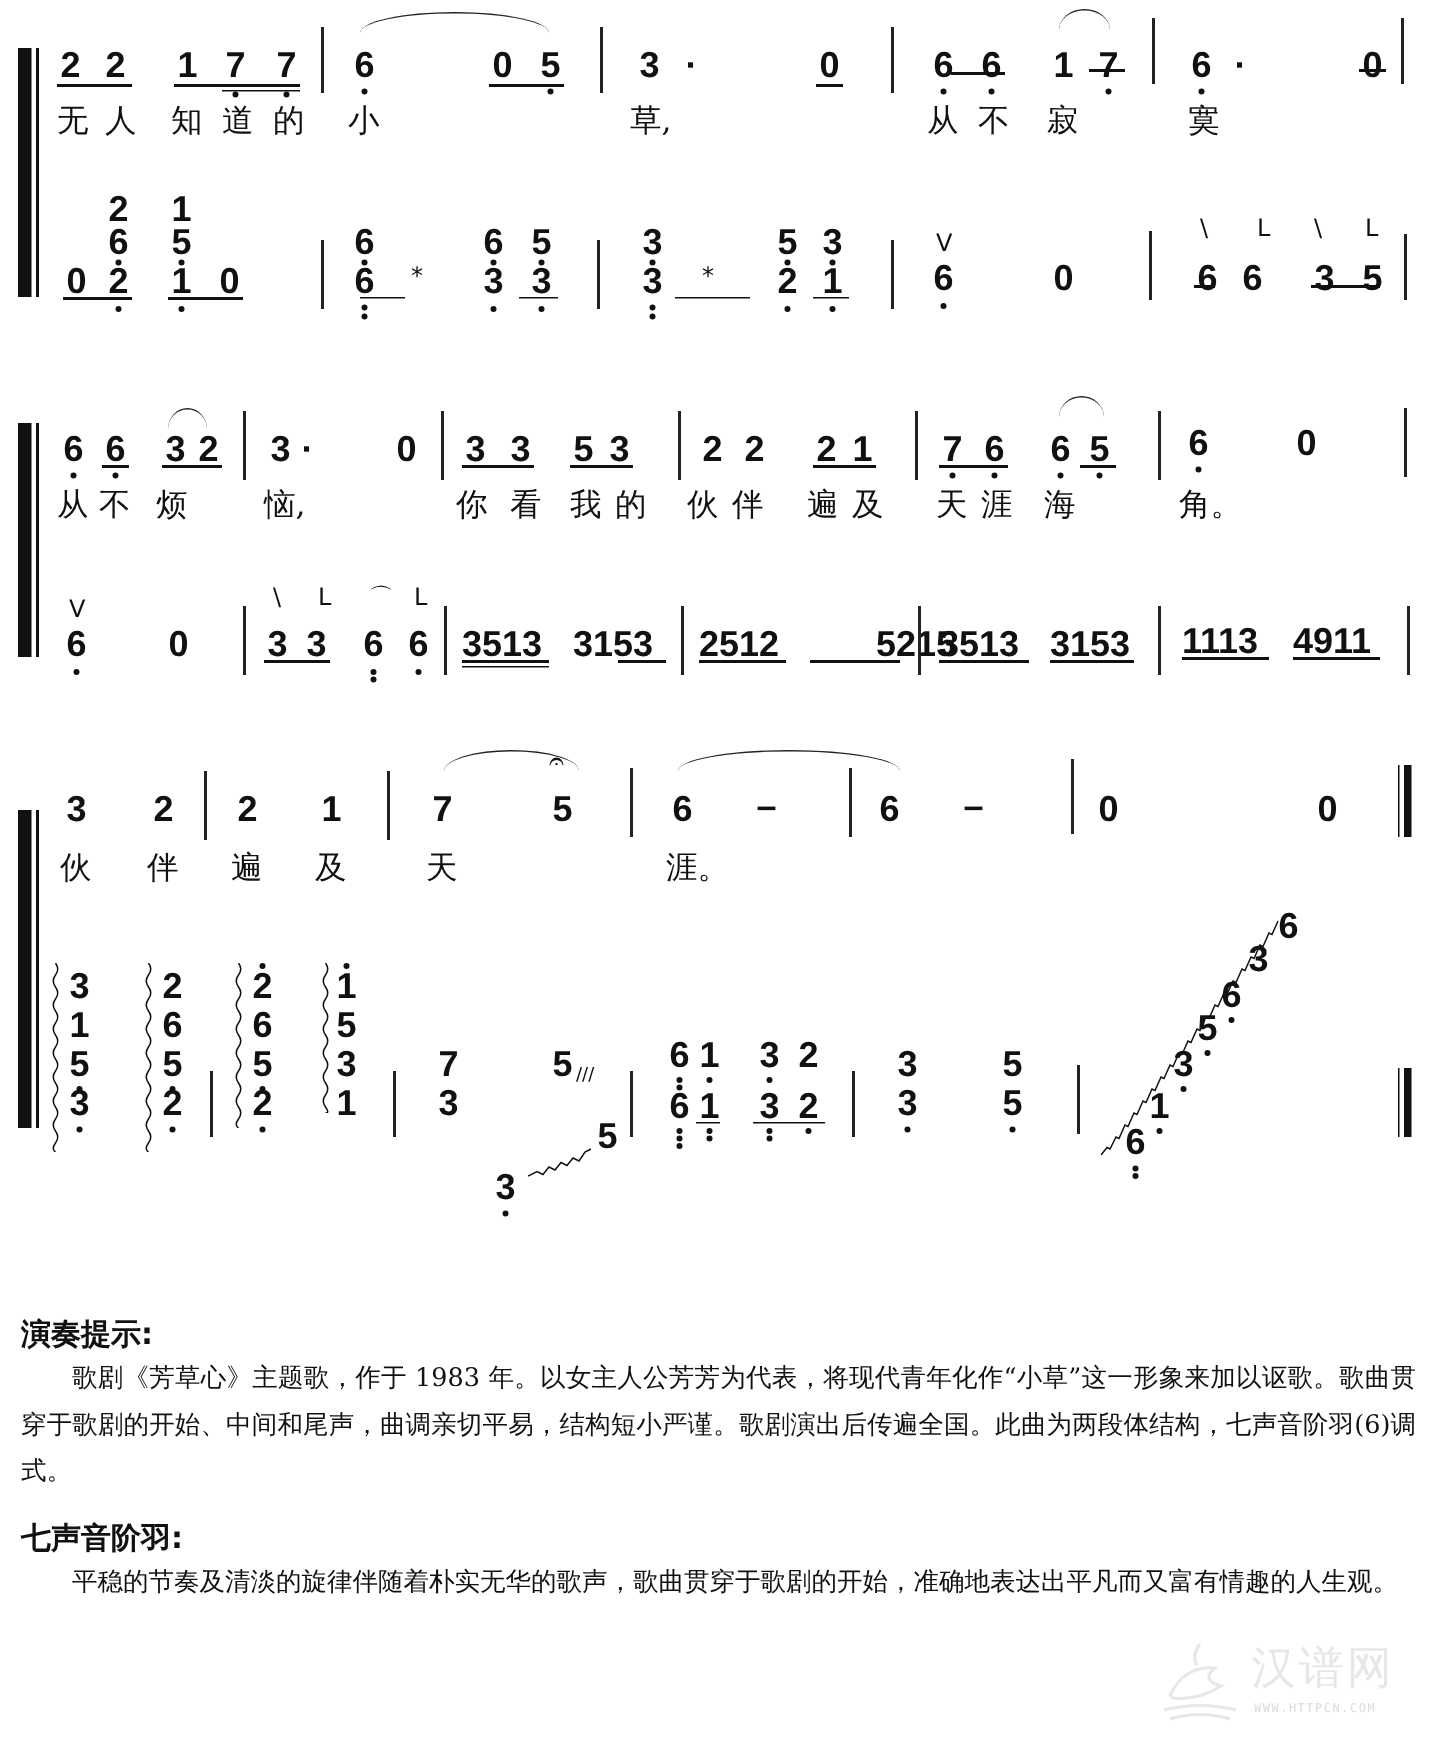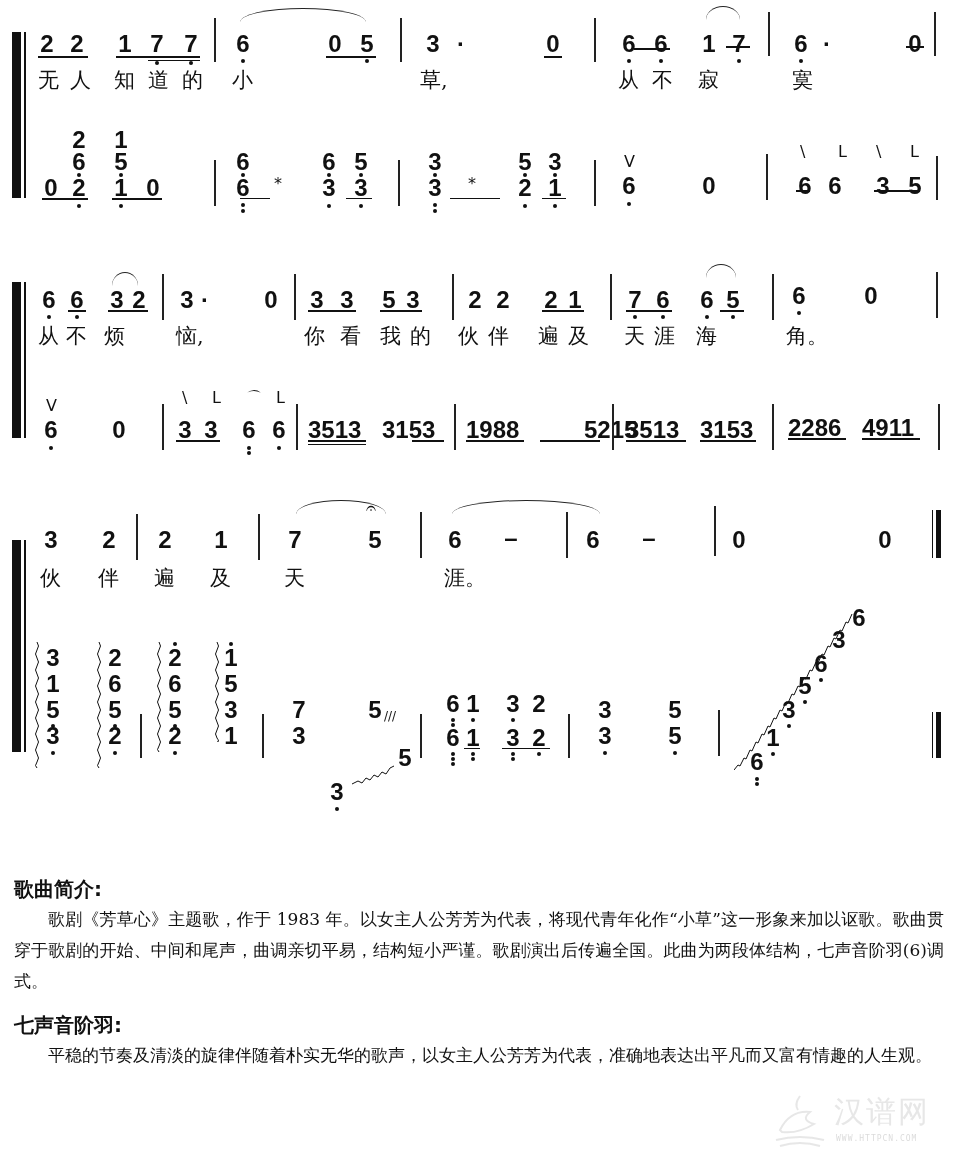--- a/index.html
+++ b/index.html
@@ -221,33 +221,33 @@
   <div class="ul" style="left:176px;top:180px;width:44px;"></div>
   <div class="bar" style="left:296px;top:144px;height:46px;"></div>
 
   <div class="n" style="left:308px;top:158px;width:62px;text-align:left;letter-spacing:0px;">3513</div>
   <div class="n" style="left:382px;top:158px;width:62px;text-align:left;">3153</div>
   <div class="ul" style="left:308px;top:180px;width:58px;"></div>
   <div class="ul2" style="left:308px;top:184px;width:58px;"></div>
   <div class="ul" style="left:412px;top:180px;width:32px;"></div>
   <div class="bar" style="left:454px;top:144px;height:46px;"></div>
 
-  <div class="n" style="left:466px;top:158px;width:62px;text-align:left;">1988</div>
+  <div class="n" style="left:466px;top:158px;width:62px;text-align:left;">2512</div>
   <div class="n" style="left:540px;top:158px;width:62px;text-align:left;margin-left:44px;">5215</div>
   <div class="ul" style="left:466px;top:180px;width:58px;"></div>
   <div class="ul" style="left:540px;top:180px;width:60px;"></div>
   <div class="bar" style="left:612px;top:144px;height:46px;"></div>
 
   <div class="n" style="left:626px;top:158px;width:62px;text-align:left;">3513</div>
   <div class="n" style="left:700px;top:158px;width:62px;text-align:left;">3153</div>
   <div class="ul" style="left:626px;top:180px;width:60px;"></div>
   <div class="ul" style="left:700px;top:180px;width:56px;"></div>
   <div class="bar" style="left:772px;top:144px;height:46px;"></div>
 
-  <div class="n" style="left:788px;top:156px;width:62px;text-align:left;">2286</div>
+  <div class="n" style="left:788px;top:156px;width:62px;text-align:left;">1113</div>
   <div class="n" style="left:862px;top:156px;width:62px;text-align:left;">4911</div>
   <div class="ul" style="left:788px;top:178px;width:58px;"></div>
   <div class="ul" style="left:862px;top:178px;width:58px;"></div>
   <div class="bar" style="left:938px;top:144px;height:46px;"></div>
 </div>
 
 <div class="system" style="top:490px;height:330px;">
   <div class="brace-thick" style="top:50px;height:212px;"></div>
   <div class="brace-thin" style="top:50px;height:212px;"></div>
 
@@ -361,25 +361,25 @@
   <div class="n" style="left:764px;top:236px;"><span>1</span><i class="dt" style="top:26px;"></i></div>
   <div class="n" style="left:780px;top:208px;"><span>3</span><i class="dt" style="top:26px;"></i></div>
   <div class="n" style="left:796px;top:184px;"><span>5</span><i class="dt" style="top:26px;"></i></div>
   <div class="n" style="left:812px;top:162px;"><span>6</span><i class="dt" style="top:26px;"></i></div>
   <div class="n" style="left:830px;top:138px;">3</div>
   <div class="n" style="left:850px;top:116px;">6</div>
   <div class="bar final-thin" style="left:932px;top:222px;height:46px;"></div>
   <div class="bar final" style="left:936px;top:222px;height:46px;"></div>
 </div>
 
-<div class="sec-title" style="top:876px;">歌曲简介:</div>
+<div class="sec-title" style="top:876px;">演奏提示:</div>
 <p class="para" style="top:904px;">歌剧《芳草心》主题歌，作于 1983 年。以女主人公芳芳为代表，将现代青年化作“小草”这一形象来加以讴歌。歌曲贯穿于歌剧的开始、中间和尾声，曲调亲切平易，结构短小严谨。歌剧演出后传遍全国。此曲为两段体结构，七声音阶羽(6)调式。</p>
 
 <div class="sec-title" style="top:1012px;">七声音阶羽:</div>
-<p class="para" style="top:1040px;">平稳的节奏及清淡的旋律伴随着朴实无华的歌声，以女主人公芳芳为代表，准确地表达出平凡而又富有情趣的人生观。</p>
+<p class="para" style="top:1040px;">平稳的节奏及清淡的旋律伴随着朴实无华的歌声，歌曲贯穿于歌剧的开始，准确地表达出平凡而又富有情趣的人生观。</p>
 
 <div class="wm">
   <svg style="position:absolute;left:0;top:4px;" width="60" height="60">
       <path d="M10 40 Q20 20 40 22 Q30 30 44 34 Q28 44 12 42 Z M6 50 Q30 44 54 50 M10 56 Q30 50 50 56" stroke="#bbb" fill="none" stroke-width="2"></path>
       <path d="M30 6 Q24 14 28 20" stroke="#bbb" fill="none" stroke-width="2"></path>
     </svg>
   <span class="wm-text">汉谱网</span>
   <span class="wm-url">WWW.HTTPCN.COM</span>
 </div>
 

